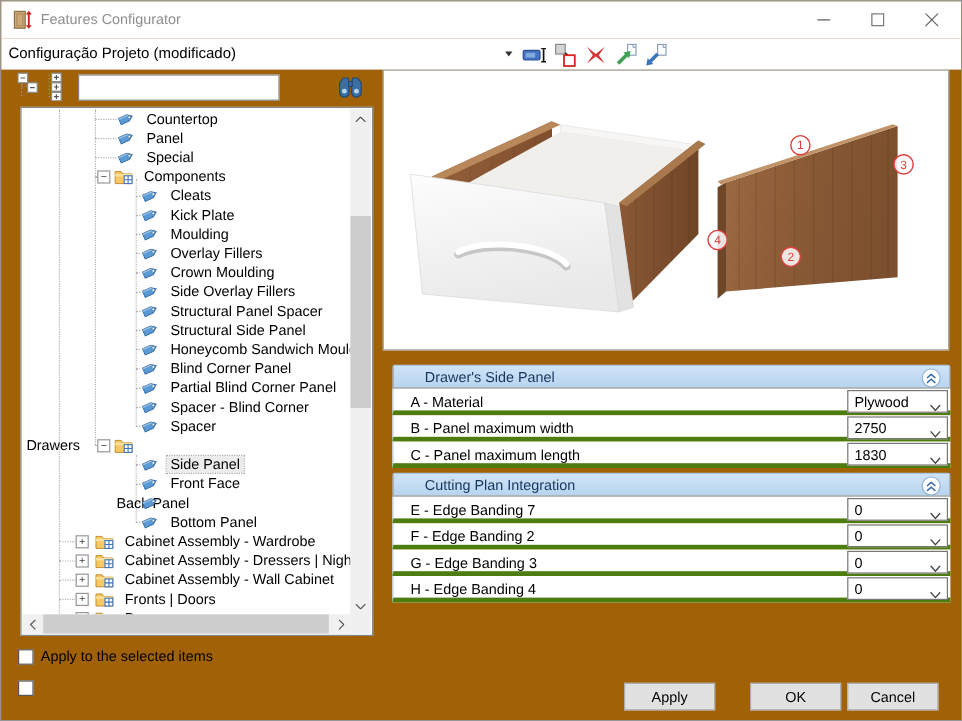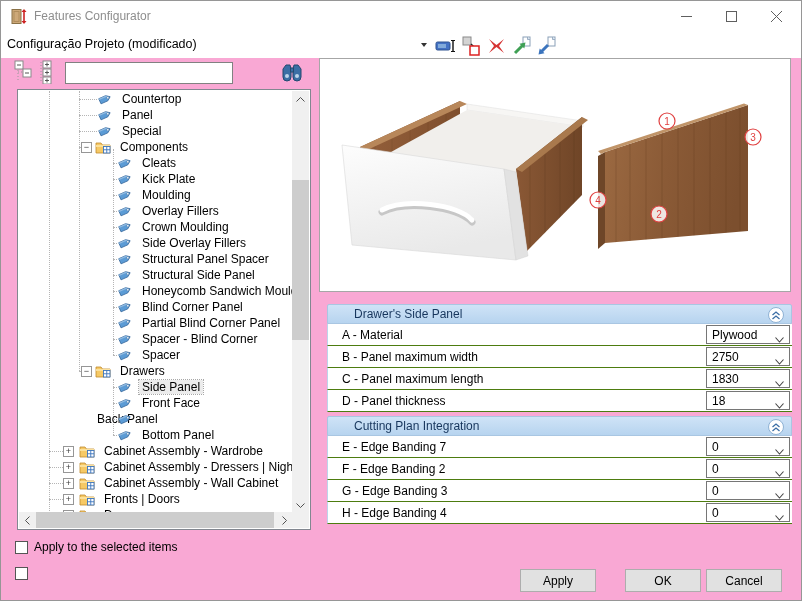--- a/index.html
+++ b/index.html
@@ -1,17 +1,17 @@
 <!DOCTYPE html>
 <html><head>
 <meta charset="utf-8">
 <style>
   html,body{margin:0;padding:0;background:#d8d8d8;}
   *{box-sizing:border-box;}
-  .win{position:relative;width:802px;height:601px;background:#f9a8d4;border:1px solid #969696;
+  .win{position:relative;width:802px;height:601px;background:#a16207;border:1px solid #969696;
        font-family:"Liberation Sans",sans-serif;font-size:12px;color:#000;overflow:hidden;}
   
   .titlebar{position:absolute;left:0;top:0;width:100%;height:31px;background:#fff;}
   .title-icon{position:absolute;left:10px;top:7px;width:17px;height:17px;}
   .title-text{position:absolute;left:33px;top:8px;color:#8e8e8e;font-size:12px;}
   .winbtn{position:absolute;top:0;width:45px;height:30px;display:flex;align-items:center;justify-content:center;}
   .winbtn svg{stroke:#5f5f5f;stroke-width:1;fill:none;}
   .btn-min{right:92px;} .btn-max{right:47px;} .btn-close{right:2px;}
   
   .toolbar{position:absolute;left:0;top:31px;width:100%;height:26px;background:#fff;}
@@ -43,21 +43,21 @@
   .checkrow{position:absolute;left:14px;display:flex;align-items:center;gap:6px;}
   .cbox{width:13px;height:13px;border:1px solid #555;background:#fff;}
   
   .preview{position:absolute;left:318px;top:57px;width:472px;height:234px;border:1px solid #a6a6a6;background:#fff;}
   .sections{position:absolute;left:326px;top:303px;width:465px;}
   .sec-header{position:relative;height:20px;background:linear-gradient(#cfe3f7,#b7d4ef);
       border:1px solid #a9c6e2;border-radius:2px 2px 0 0;display:flex;align-items:center;}
   .sec-title{margin-left:26px;color:#17365d;}
   .sec-collapse{position:absolute;right:7px;top:2px;width:16px;height:16px;border:1px solid #8fb2d4;border-radius:50%;
       background:#fff;display:flex;align-items:center;justify-content:center;}
-  .prow{position:relative;height:22px;background:#fff;border-left:1px solid #bcd4ea;border-bottom:1px solid #4d7c0f;}
+  .prow{position:relative;height:22px;background:#fff;border-left:1px solid #bcd4ea;border-bottom:4px solid #4d7c0f;}
   .plabel{position:absolute;left:14px;top:4px;}
   .pcombo{position:absolute;right:2px;top:1px;width:84px;height:19px;border:1px solid #767676;background:#fff;}
   .pval{position:absolute;left:5px;top:2px;}
   .pchev{position:absolute;right:5px;top:6px;}
   .sec-gap{height:4px;}
   
   .fbtn{position:absolute;top:568px;width:76px;height:23px;background:#e1e1e1;border:1px solid #adadad;
       font-family:"Liberation Sans",sans-serif;font-size:12px;text-align:center;line-height:21px;}
 </style>
 </head>
@@ -364,21 +364,21 @@
         </div>
         <div class="trow">
           <span class="hconn" style="left:60px;width:2px"></span>
           <span class="expander" style="left:62px">−</span>
           <span class="ticon" style="left:76px"><svg viewBox="0 0 16 14" width="16" height="14">
               <path d="M1 3 h5 l1.5 2 H15 v8 H1 Z" fill="#f6c965" stroke="#c08a2e" stroke-width="0.8"></path>
               <path d="M1 5 h14 v2 H1 Z" fill="#fbe09a"></path>
               <rect x="8.5" y="6.5" width="6.5" height="6.5" fill="#fff" stroke="#3b74bd" stroke-width="0.9"></rect>
               <path d="M8.5 9.75 h6.5 M11.75 6.5 v6.5" stroke="#3b74bd" stroke-width="0.9"></path>
             </svg></span>
-          <span class="tlabel" style="margin-left:98px">Drawers</span>
+          <span class="tlabel" style="">Drawers</span>
         </div>
         <div class="trow sel">
           <span class="hconn" style="left:94px;width:4px"></span>
           <span class="ticon" style="left:98px"><svg viewBox="0 0 16 15" width="16" height="14">
               <g transform="rotate(-24 8 7.5)">
                 <path d="M2 4.5 L10 4.5 L14 7.5 L10 10.5 L2 10.5 Z" fill="#5b9bd5" stroke="#35689c" stroke-width="0.8"></path>
                 <path d="M2 4.5 L10 4.5 L12 6 L2 6 Z" fill="#9dc3e6" opacity="0.8"></path>
                 <circle cx="11.3" cy="7.5" r="1.2" fill="#fff" stroke="#35689c" stroke-width="0.5"></circle>
               </g>
             </svg></span>
@@ -633,29 +633,20 @@
       </div>
       <div class="prow">
         <span class="plabel">C - Panel maximum length</span>
         <span class="pcombo">
           <span class="pval">1830</span>
           <span class="pchev"><svg width="9" height="6" viewBox="0 0 9 6">
               <polyline points="0.5,0.5 4.5,5 8.5,0.5" fill="none" stroke="#444" stroke-width="1.1"></polyline>
             </svg></span>
         </span>
       </div>
-      <div class="prow">
-        <span class="plabel">D - Panel thickness</span>
-        <span class="pcombo">
-          <span class="pval">18</span>
-          <span class="pchev"><svg width="9" height="6" viewBox="0 0 9 6">
-              <polyline points="0.5,0.5 4.5,5 8.5,0.5" fill="none" stroke="#444" stroke-width="1.1"></polyline>
-            </svg></span>
-        </span>
-      </div>
       <div class="sec-gap"></div>
       <div class="sec-header">
         <span class="sec-title">Cutting Plan Integration</span>
         <span class="sec-collapse">
           <svg width="10" height="9" viewBox="0 0 10 9">
             <polyline points="1.5,4 5,1 8.5,4" fill="none" stroke="#3b6ea5" stroke-width="1.3"></polyline>
             <polyline points="1.5,8 5,5 8.5,8" fill="none" stroke="#3b6ea5" stroke-width="1.3"></polyline>
           </svg>
         </span>
       </div>

